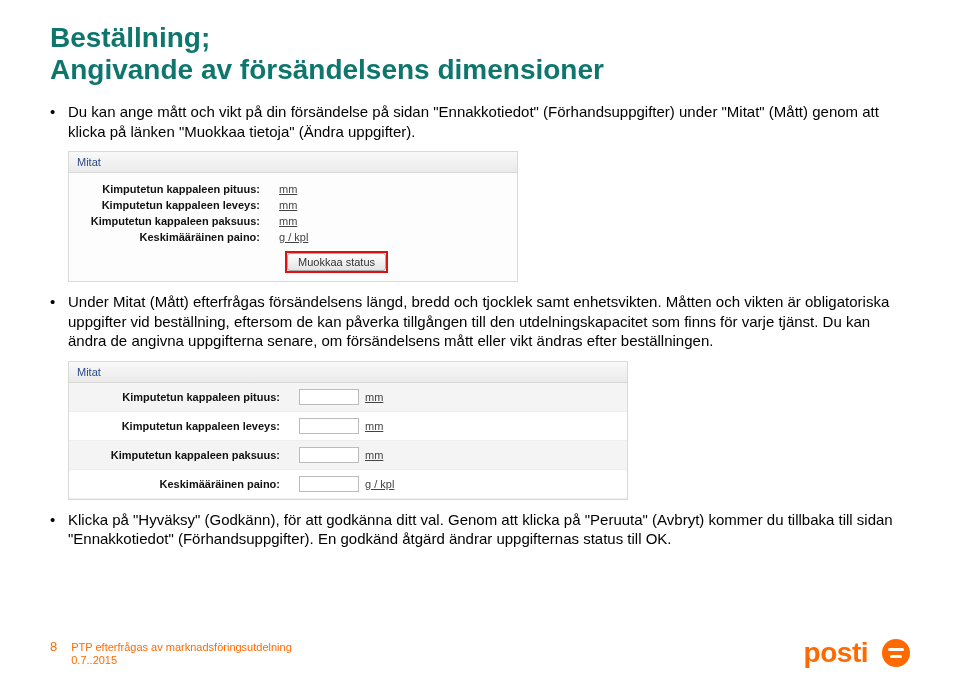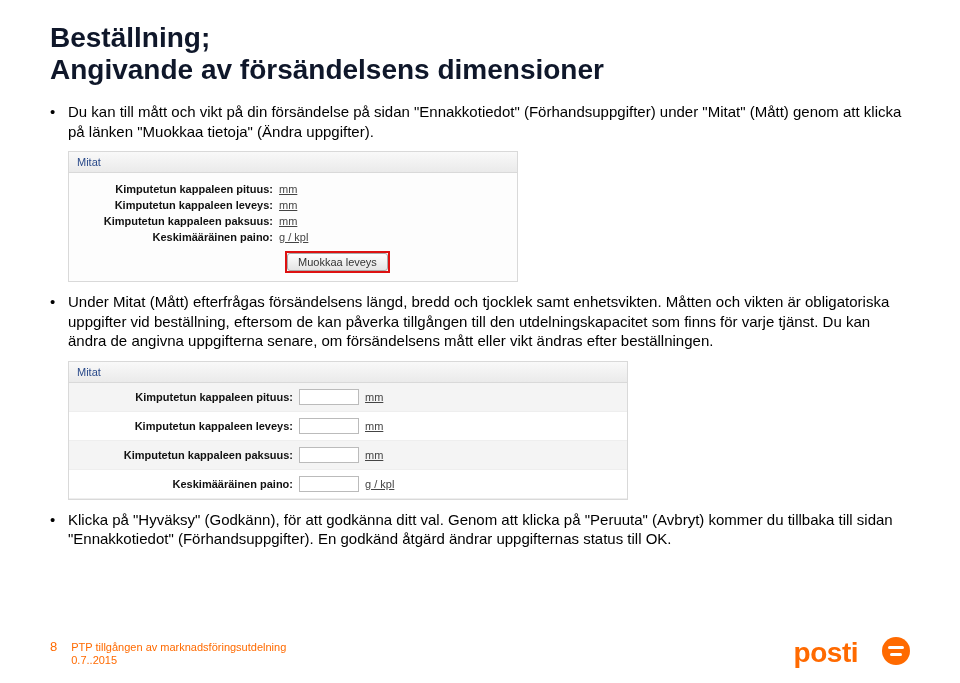--- a/index.html
+++ b/index.html
@@ -10,21 +10,21 @@
     background: #fff;
     position: relative;
     overflow: hidden;
   }
   .slide {
     padding: 22px 50px 0 50px;
   }
   .title {
     font-size: 28px;
     font-weight: bold;
-    color: #0f172a;
+    color: #0f766e;
     line-height: 1.15;
     margin-bottom: 16px;
   }
   .bullets {
     list-style: none;
     font-size: 15px;
     color: #000;
     line-height: 1.3;
   }
   .bullets > li {
@@ -60,21 +60,21 @@
   .panel-row {
     display: flex;
     align-items: center;
     padding: 2px 0;
   }
   .panel-label {
     flex: 0 0 200px;
     text-align: right;
     font-weight: bold;
     color: #111;
-    padding-right: 6px;
+    padding-right: 19px;
   }
   .panel-unit {
     color: #444;
     text-decoration: underline;
   }
   .panel-input {
     width: 60px;
     height: 16px;
     border: 1px solid #bbb;
     background: #fff;
@@ -121,21 +121,22 @@
   }
   .footer-left {
     display: flex;
     align-items: baseline;
     gap: 14px;
   }
   .footer-text { line-height: 1.2; }
   .pagenum { color: #ff6a00; font-size: 13px; }
   .logo {
     display: flex;
-    gap: 24px;
+    align-items: center;
+    gap: 14px;
   }
   .logo-text {
     font-size: 28px;
     font-weight: bold;
     color: #ff6a00;
     letter-spacing: -0.5px;
   }
   .logo-ball {
     width: 28px;
     height: 28px;
@@ -155,21 +156,21 @@
   .logo-ball::after  { width: 12px; top: 16px; left: 8px; }
 </style>
 </head>
 <body>
 
 <div class="slide">
   <div class="title" style="white-space: pre-line;">Beställning;
 Angivande av försändelsens dimensioner</div>
 
   <ul class="bullets">
-    <li>Du kan till mått och vikt på din försändelse på sidan "Ennakkotiedot" (Förhandsuppgifter) under "Mitat" (Mått) genom att klicka på länken "Muokkaa tietoja" (Ändra uppgifter).</li>
+    <li>Du kan ange mått och vikt på din försändelse på sidan "Ennakkotiedot" (Förhandsuppgifter) under "Mitat" (Mått) genom att klicka på länken "Muokkaa tietoja" (Ändra uppgifter).</li>
   </ul>
 
   <div class="panel">
     <div class="panel-head">Mitat</div>
     <div class="panel-body">
       <div class="panel-row">
         <span class="panel-label">Kimputetun kappaleen pituus:</span>
         <span class="panel-unit">mm</span>
       </div>
       <div class="panel-row">
@@ -178,21 +179,21 @@
       </div>
       <div class="panel-row">
         <span class="panel-label">Kimputetun kappaleen paksuus:</span>
         <span class="panel-unit">mm</span>
       </div>
       <div class="panel-row">
         <span class="panel-label">Keskimääräinen paino:</span>
         <span class="panel-unit">g / kpl</span>
       </div>
       <span class="highlight-box" style="display:inline-block;margin-top:6px;margin-left:206px;">
-        <span class="panel-btn" style="margin:0;">Muokkaa leveys</span>
+        <span class="panel-btn" style="margin:0;">Muokkaa status</span>
       </span>
     </div>
   </div>
 
   <ul class="bullets">
     <li>Under Mitat (Mått) efterfrågas försändelsens längd, bredd och tjocklek samt enhetsvikten. Måtten och vikten är obligatoriska uppgifter vid beställning, eftersom de kan påverka tillgången till den utdelningskapacitet som finns för varje tjänst. Du kan ändra de angivna uppgifterna senare, om försändelsens mått eller vikt ändras efter beställningen.</li>
   </ul>
 
   <div class="panel2">
     <div class="panel-head">Mitat</div>
@@ -222,21 +223,21 @@
 
   <ul class="bullets">
     <li>Klicka på "Hyväksy" (Godkänn), för att godkänna ditt val. Genom att klicka på "Peruuta" (Avbryt) kommer du tillbaka till sidan "Ennakkotiedot" (Förhandsuppgifter). En godkänd åtgärd ändrar uppgifternas status till OK.</li>
   </ul>
 </div>
 
 <div class="footer">
   <div class="footer-left">
     <span class="pagenum">8</span>
     <div class="footer-text">
-      <div>PTP tillgången av marknadsföringsutdelning</div>
+      <div>PTP efterfrågas av marknadsföringsutdelning</div>
       <div>0.7..2015</div>
     </div>
   </div>
   <div class="logo">
     <span class="logo-text">posti</span>
     <span class="logo-ball"></span>
   </div>
 </div>
 
 </body></html>

